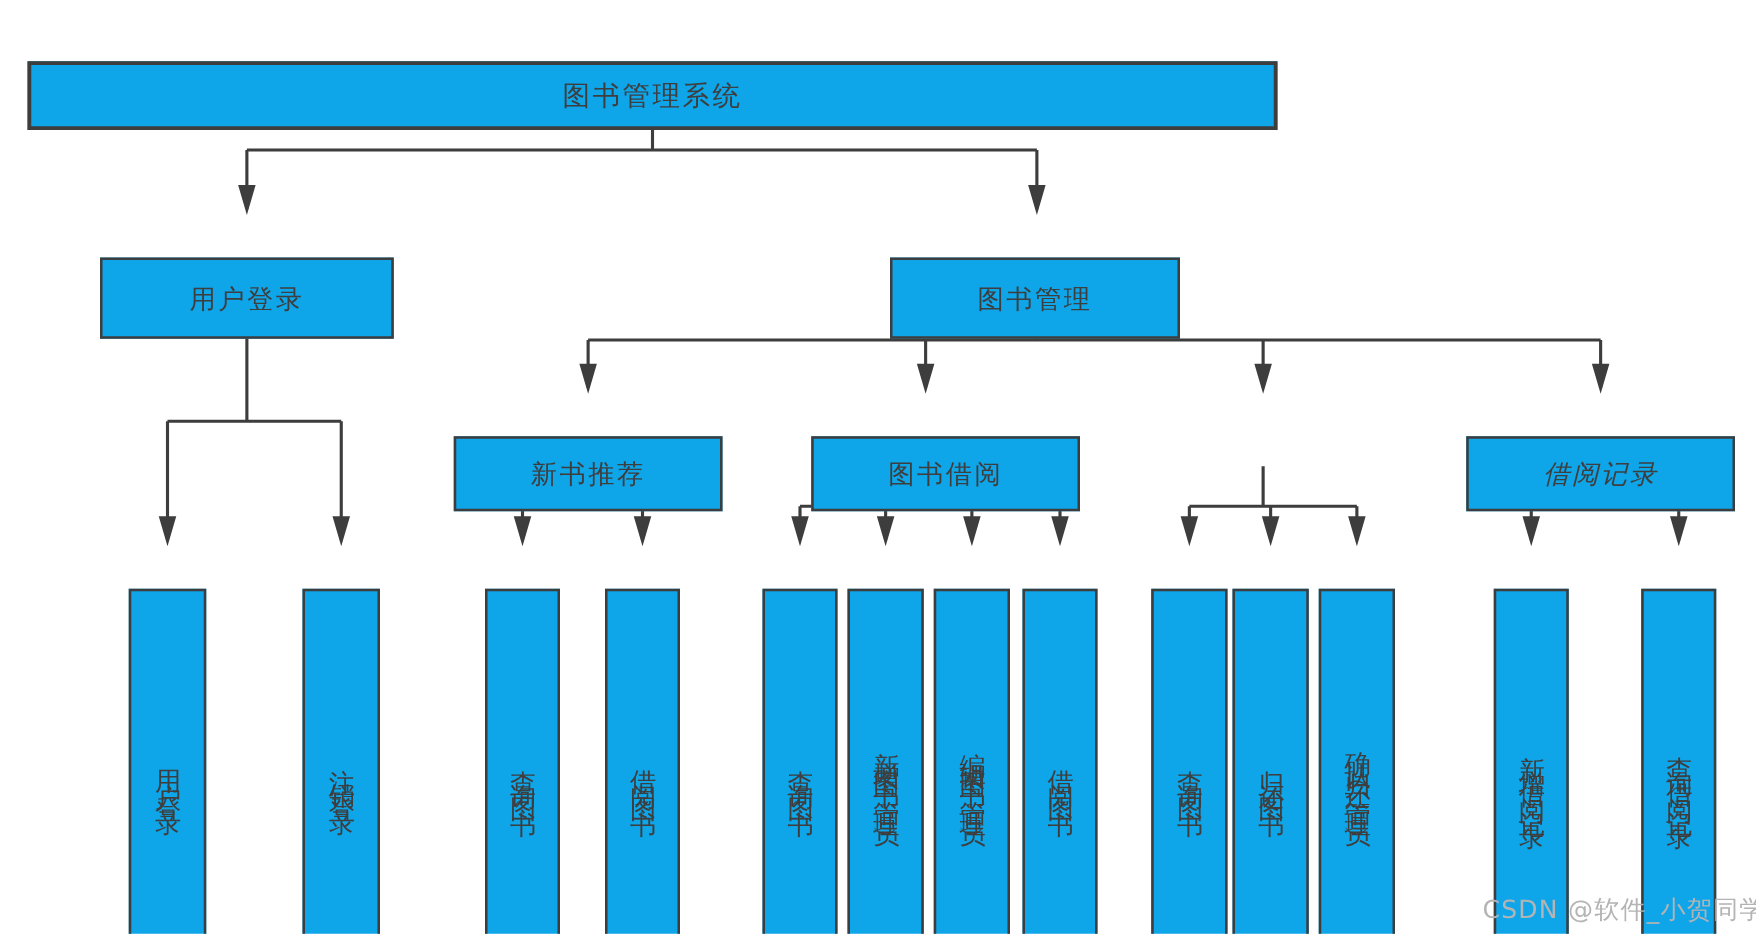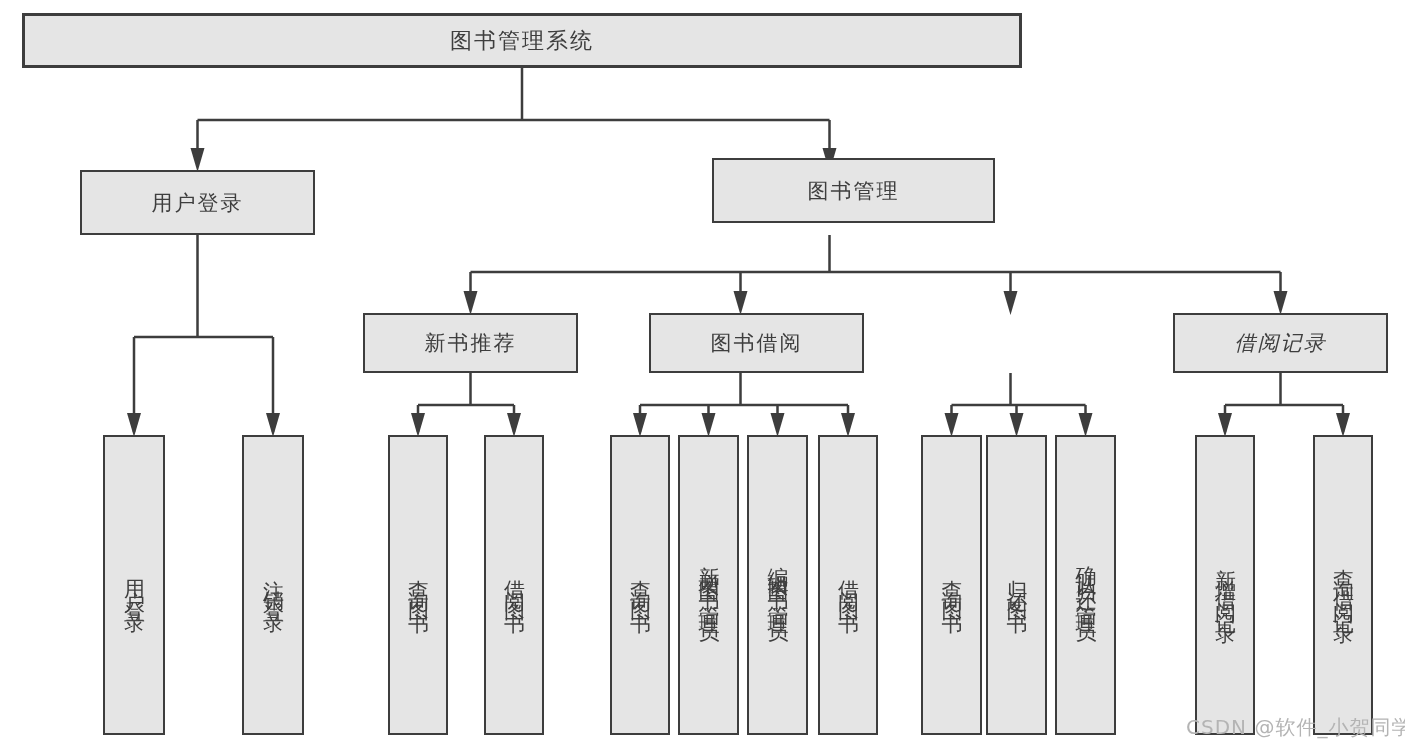--- a/index.html
+++ b/index.html
@@ -6,33 +6,34 @@
   html, body {
     width: 1405px; height: 747px;
     background: #ffffff;
     font-family: "DejaVu Sans", "Liberation Sans", sans-serif;
     overflow: hidden;
   }
   .stage { position: relative; width: 1405px; height: 747px; background: #ffffff; }
   svg.connectors { position: absolute; left: 0; top: 0; z-index: 1; }
   .node {
     position: absolute;
-    background: #e5e5e5;
+    background: #0ea5e9;
     border: 2.5px solid #3d3d3d;
     color: #3e3e3e;
     display: flex;
     align-items: center;
     justify-content: center;
     z-index: 2;
     font-size: 21px;
+    margin-top: 36px;
   }
   .node.h { letter-spacing: 2px; }
   .node.root { left: 22px; top: 13px; width: 1000px; height: 55px; border-width: 3px; font-size: 22px; }
   .node.l2a { left: 80px;  top: 170px; width: 235px; height: 65px; }
-  .node.l2b { left: 712px; top: 158px; width: 283px; height: 65px; }
+  .node.l2b { left: 712px; top: 170px; width: 232px; height: 65px; }
   .node.l3 { top: 313px; width: 215px; height: 60px; }
   .node.l3a { left: 363px; }
   .node.l3b { left: 649px; }
   .node.l3c { left: 903px; }
   .node.l3d { left: 1173px; font-style: italic; }
   .node.v {
     top: 435px; height: 300px;
     writing-mode: vertical-rl;
     text-orientation: mixed;
     letter-spacing: 11px;

